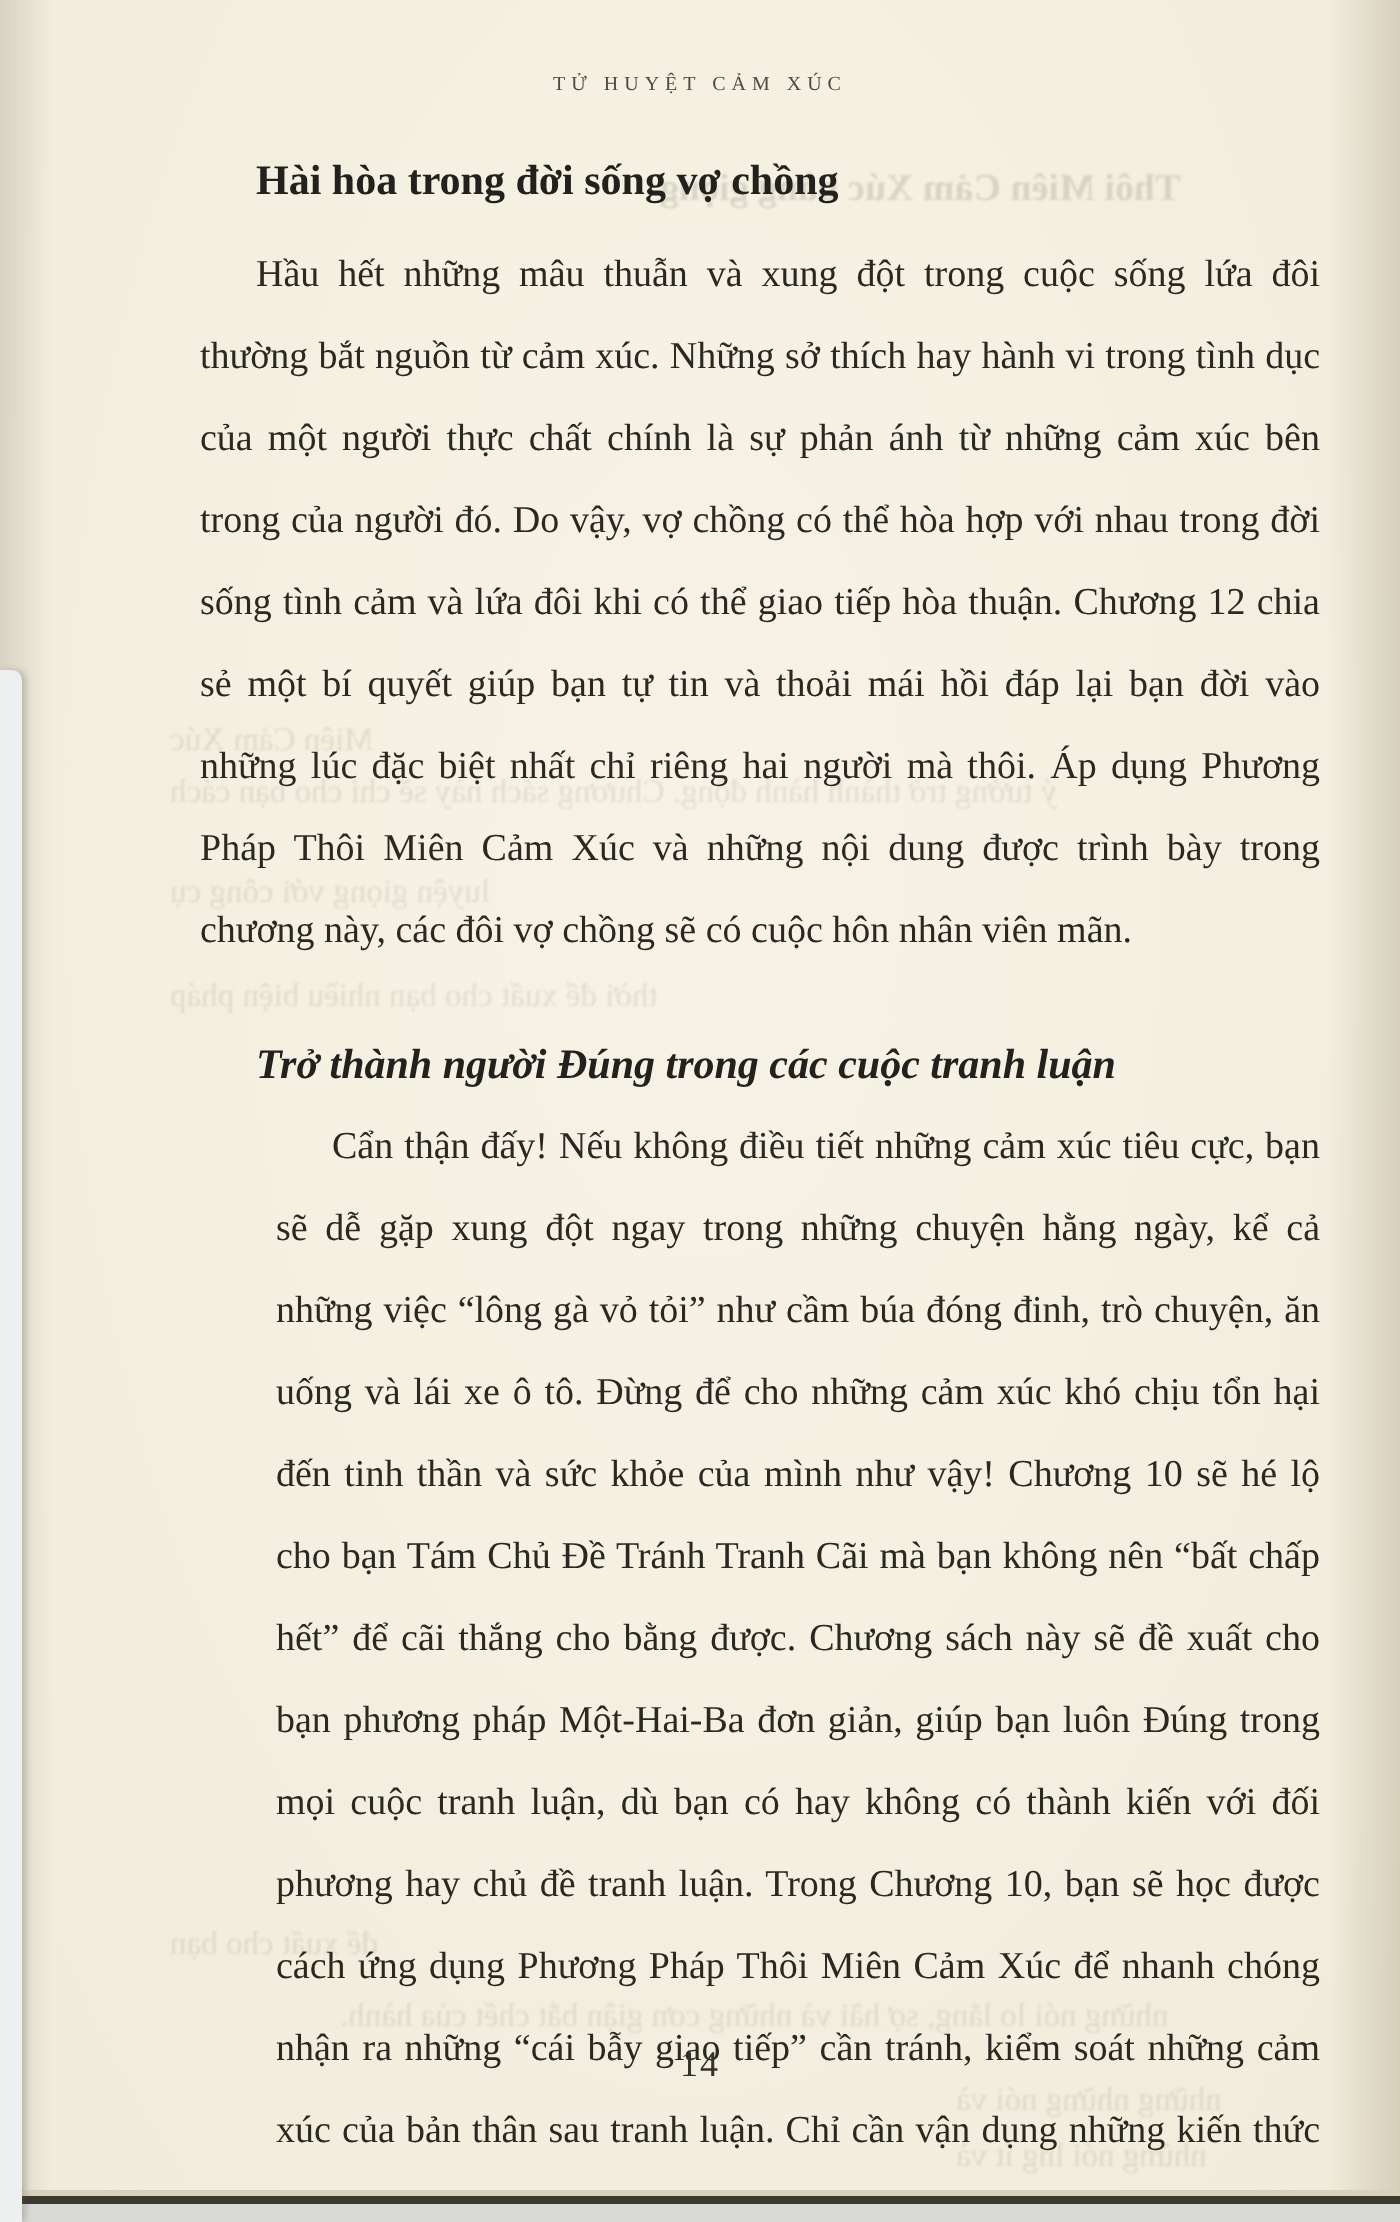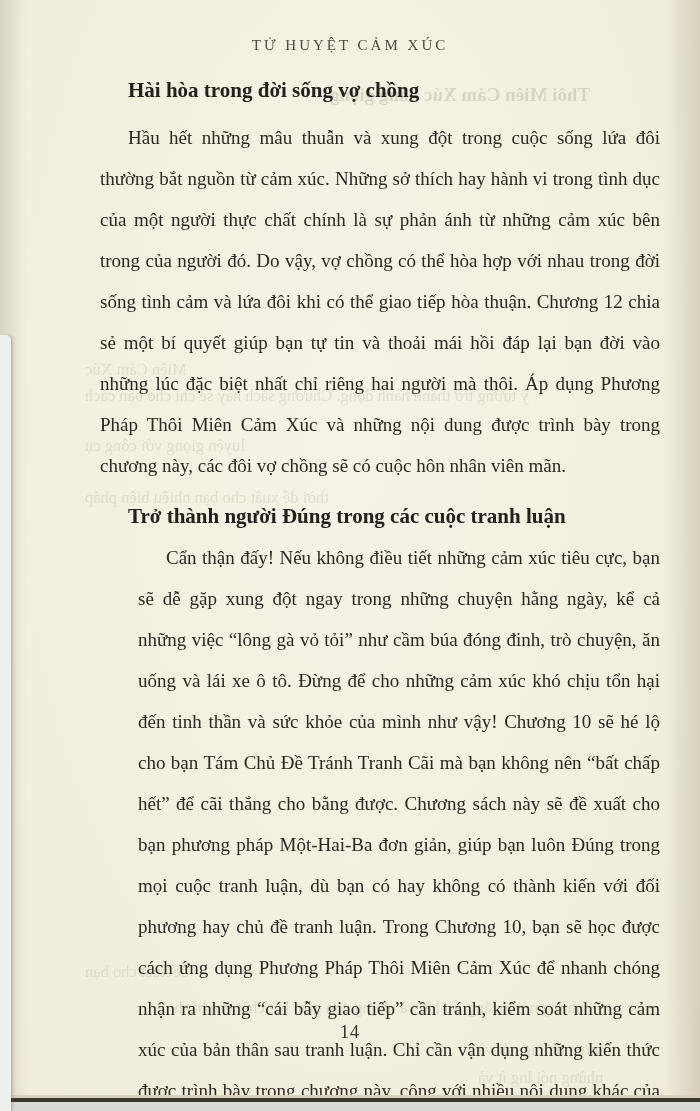--- a/index.html
+++ b/index.html
@@ -9,33 +9,33 @@
     margin: 0;
     background: radial-gradient(ellipse at 50% 38%, #f6f2e6 0%, #f3efe0 60%, #f0ebda 100%);
     font-family: "Liberation Serif", "DejaVu Serif", serif;
     color: #2b2822;
     overflow: hidden;
   }
 
   .running-head {
     position: absolute; top: 37px; left: 0; right: 0;
     text-align: center;
-    font-size: 15px; letter-spacing: 3px;
+    font-size: 10px; letter-spacing: 3px;
     color: #4e4b43;
   }
 
   .content {
     position: absolute; top: 76px; left: 100px; width: 560px;
   }
   .section-heading {
     margin: 0; padding-left: 28px;
     font-size: 21px; font-weight: bold; color: #23211d;
     line-height: 28px;
   }
-  .section-heading.second { margin-top: 16px; }
+  .section-heading.second { margin-top: 32px; font-style: italic; }
   .content p {
     margin: 13px 0 0 0;
     font-size: 19px; line-height: 41px;
     text-align: justify; text-indent: 28px;
     color: #2b2822;
   }
   .content p.tight { margin-top: 7px; margin-left: 38px; }
 
   .page-number {
     position: absolute; top: 1022px; left: 0; right: 0;

